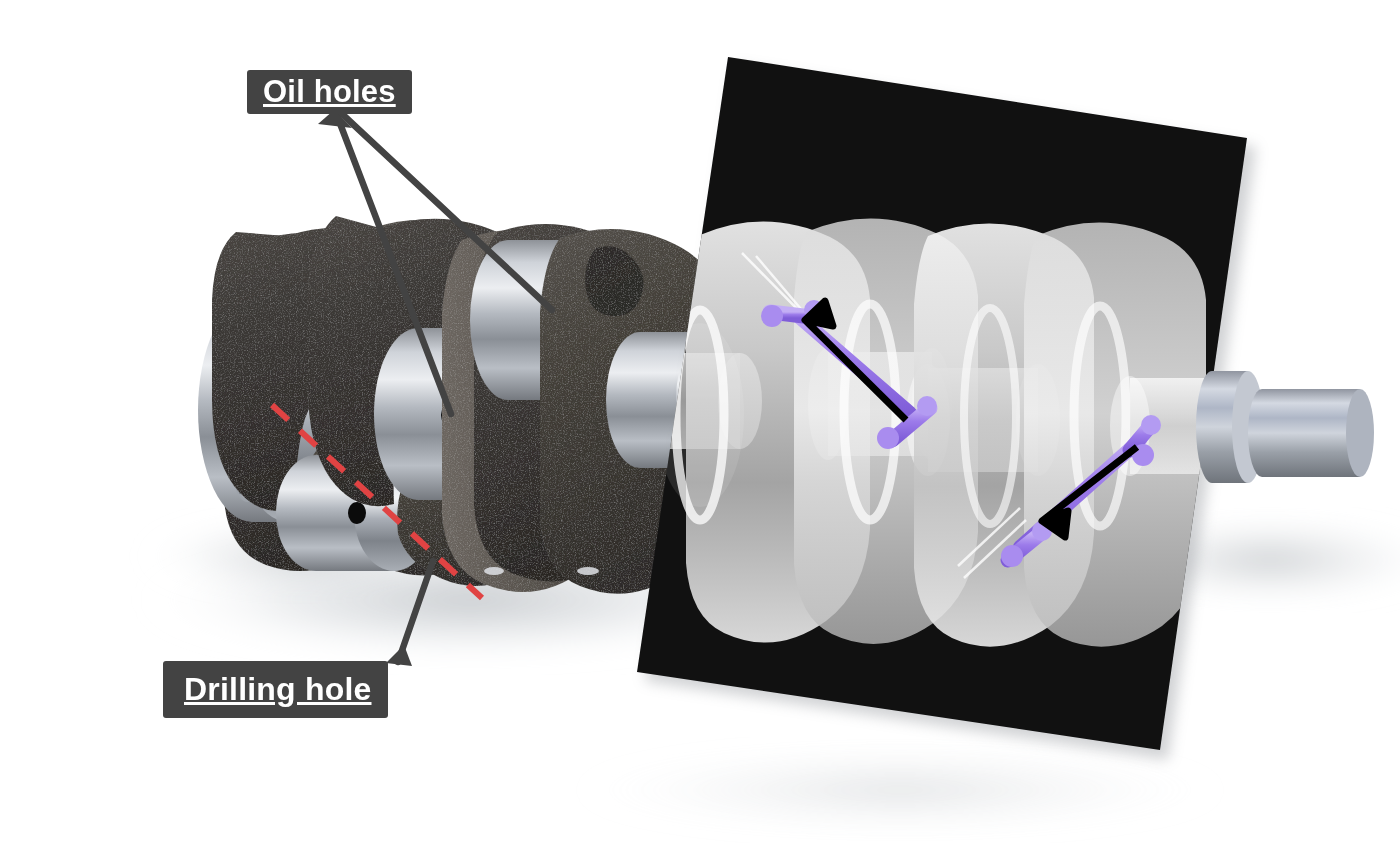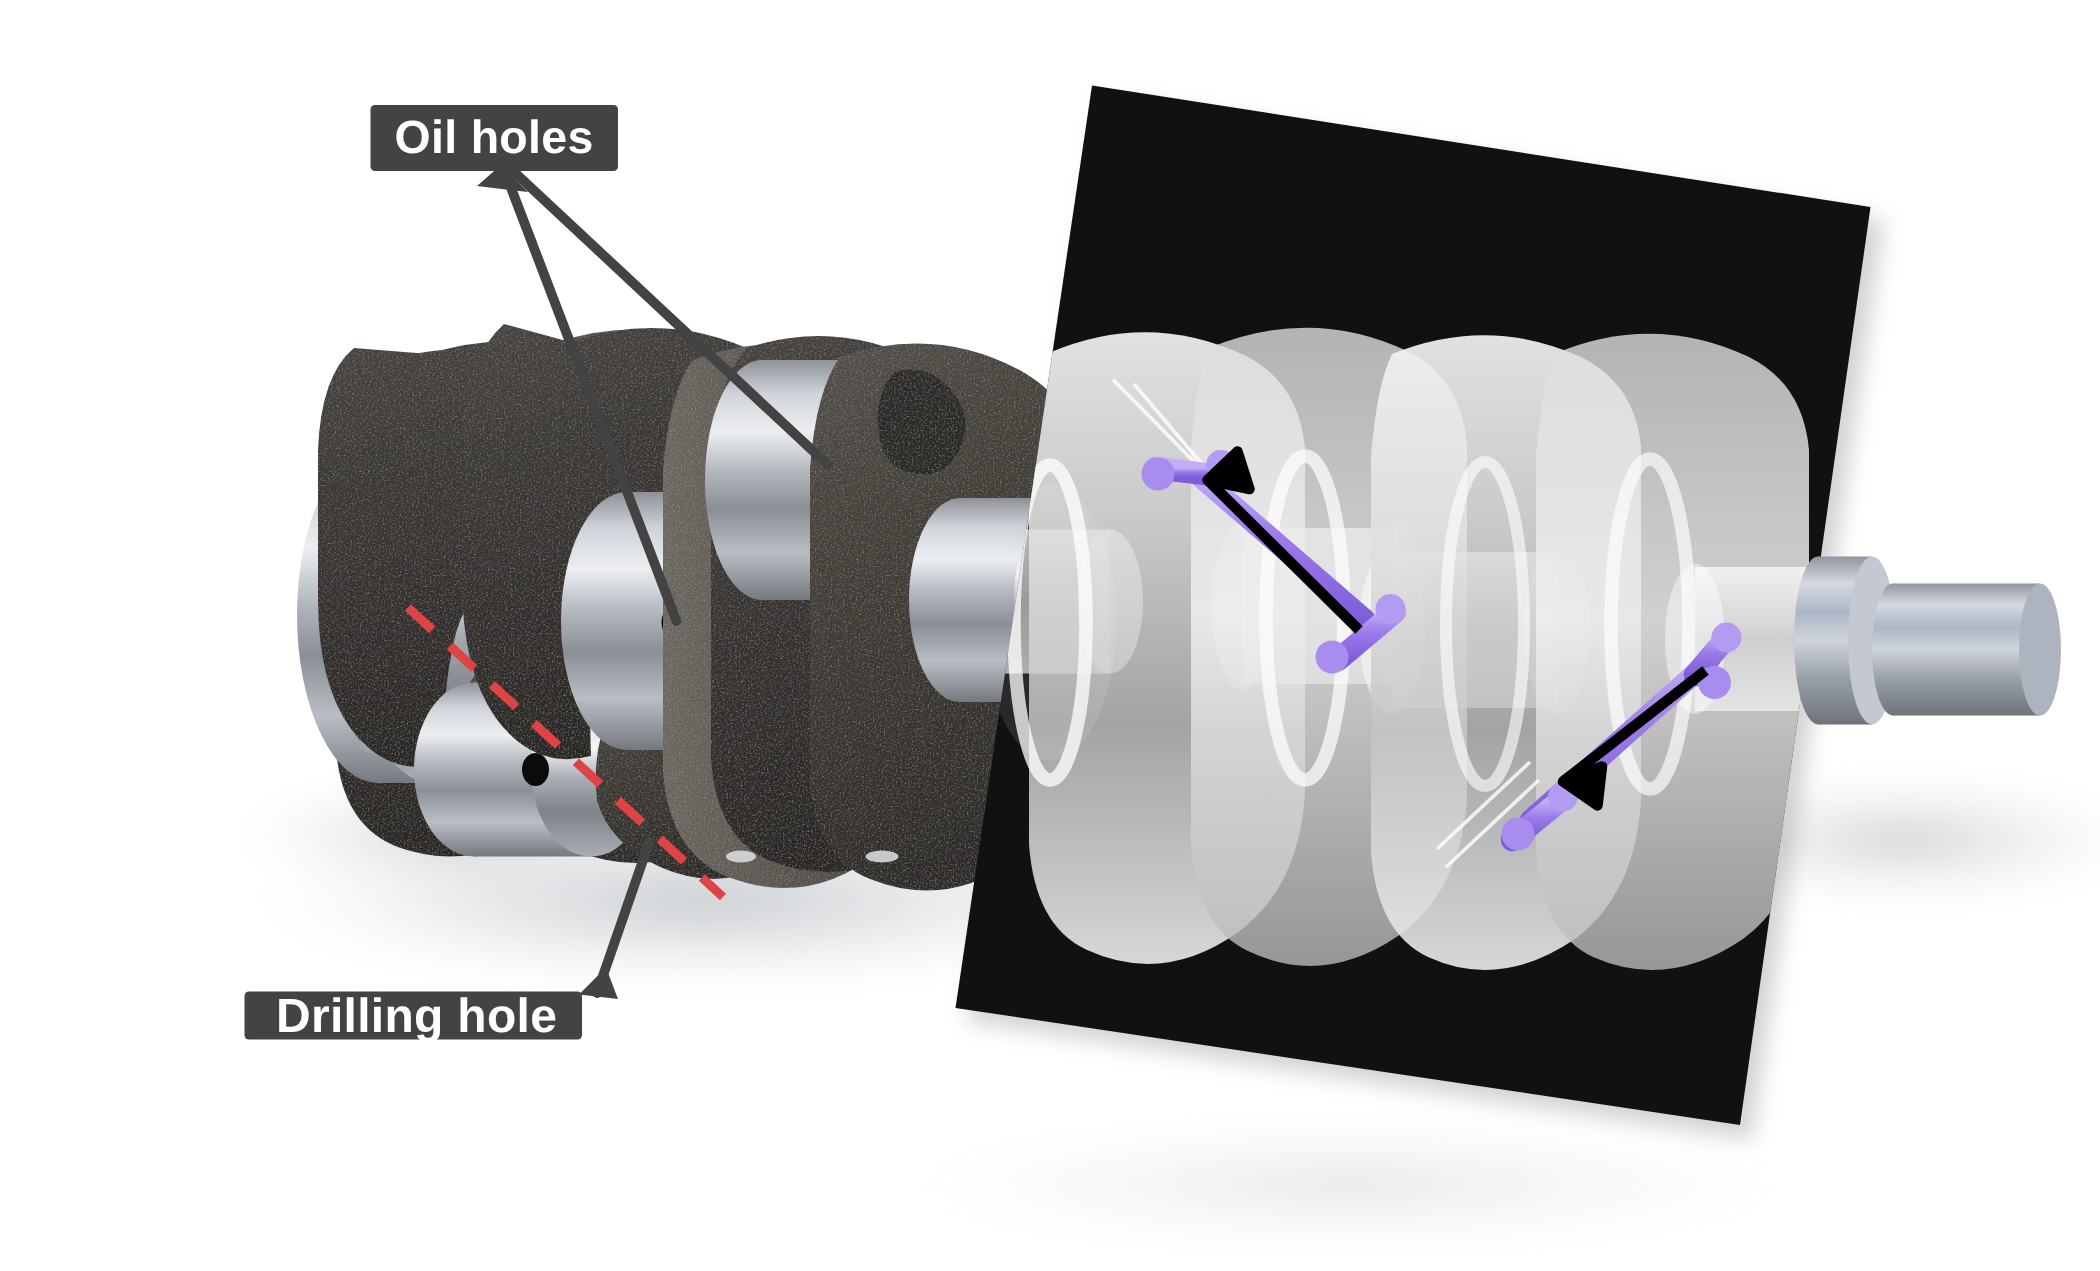--- a/index.html
+++ b/index.html
@@ -16,23 +16,24 @@
     position:absolute;
     background:#434343;
     color:#ffffff;
     font-weight:700;
     letter-spacing:.2px;
     display:flex;align-items:center;
     padding:0 16px;
     border-radius:3px;
     white-space:nowrap;
     z-index:40;
+    text-decoration:underline;
   }
   #chip-oil{left:247px;top:70px;height:44px;font-size:31px;}
-  #chip-drill{left:163px;top:661px;height:32px;font-size:32px;padding-left:21px;}
+  #chip-drill{left:163px;top:661px;height:57px;font-size:32px;padding-left:21px;}
 
   .body-text{
     position:absolute;
     color:#1d1d1d;
     font-size:26px;
     line-height:33px;
     z-index:40;
     white-space:pre-line;
     letter-spacing:.1px;
   }

